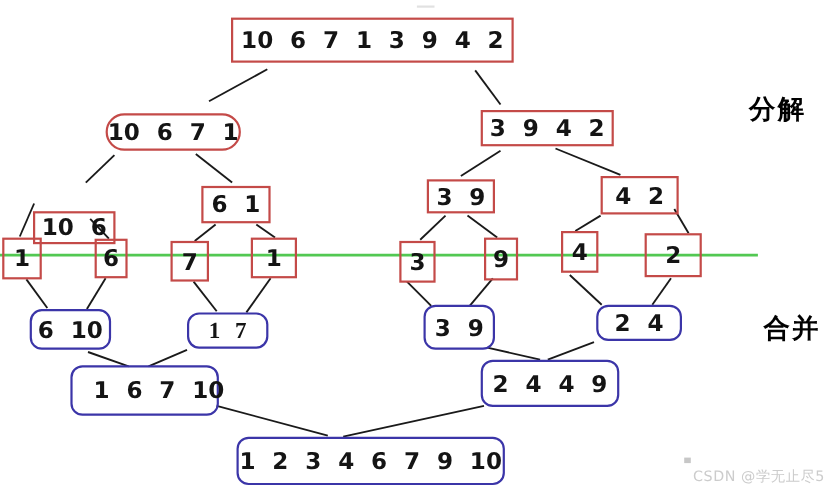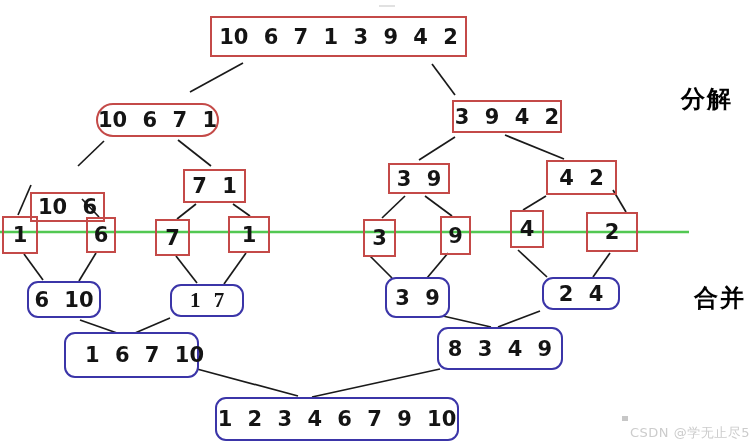--- a/index.html
+++ b/index.html
@@ -100,39 +100,39 @@
       <line x1="170" y1="318" x2="135" y2="333" stroke="#1a1a1a" stroke-width="1.7"></line>
       <line x1="443" y1="316" x2="491" y2="327" stroke="#1a1a1a" stroke-width="1.7"></line>
       <line x1="540" y1="311" x2="498" y2="327" stroke="#1a1a1a" stroke-width="1.7"></line>
       <line x1="197" y1="369" x2="298" y2="396" stroke="#1a1a1a" stroke-width="1.7"></line>
       <line x1="440" y1="369" x2="312" y2="397" stroke="#1a1a1a" stroke-width="1.7"></line>
       <line x1="0" y1="232" x2="689" y2="232" stroke="#52c852" stroke-width="2.5"></line>
     </svg>
   <div id="nodes-root">
       <div class="node split" style="left: 210px; top: 16px; width: 257px; height: 41px;">10 6 7 1 3 9 4 2</div>
       <div class="node split" style="left: 96px; top: 103px; width: 123px; height: 34px; border-radius: 17px;">10 6 7 1</div>
-      <div class="node split" style="left: 452px; top: 100px; width: 110px; height: 33px;">3 9 4 2</div>
+      <div class="node split" style="left: 437px; top: 100px; width: 121px; height: 33px;">3 9 4 2</div>
       <div class="node split" style="left: 30px; top: 169px; width: 75px; height: 30px; margin-top: 23px;">10 6</div>
-      <div class="node split" style="left: 183px; top: 169px; width: 63px; height: 34px;">7 1</div>
+      <div class="node split" style="left: 183px; top: 169px; width: 63px; height: 34px;">6 1</div>
       <div class="node split" style="left: 388px; top: 163px; width: 62px; height: 31px;">3 9</div>
       <div class="node split" style="left: 546px; top: 160px; width: 71px; height: 35px;">4 2</div>
       <div class="node split" style="left: 2px; top: 216px; width: 36px; height: 38px;">1</div>
       <div class="node split" style="left: 86px; top: 217px; width: 30px; height: 36px;">6</div>
       <div class="node split" style="left: 155px; top: 219px; width: 35px; height: 37px;">7</div>
       <div class="node split" style="left: 228px; top: 216px; width: 42px; height: 37px;">1</div>
       <div class="node split" style="left: 363px; top: 219px; width: 33px; height: 38px;">3</div>
       <div class="node split" style="left: 440px; top: 216px; width: 31px; height: 39px;">9</div>
       <div class="node split" style="left: 510px; top: 210px; width: 34px; height: 38px;">4</div>
       <div class="node split" style="left: 586px; top: 212px; width: 52px; height: 40px;">2</div>
       <div class="node merge" style="left: 27px; top: 281px; width: 74px; height: 37px;">6 10</div>
       <div class="node merge" style="left: 170px; top: 284px; width: 74px; height: 33px; font-family: Liberation Serif, serif;">1 7</div>
       <div class="node merge" style="left: 385px; top: 277px; width: 65px; height: 41px;">3 9</div>
       <div class="node merge" style="left: 542px; top: 277px; width: 78px; height: 33px;">2 4</div>
       <div class="node merge" style="left: 64px; top: 332px; width: 135px; height: 46px; padding-left: 26px;">1 6 7 10</div>
-      <div class="node merge" style="left: 437px; top: 327px; width: 126px; height: 43px;">8 3 4 9</div>
+      <div class="node merge" style="left: 437px; top: 327px; width: 126px; height: 43px;">2 4 4 9</div>
       <div class="node merge" style="left: 215px; top: 397px; width: 244px; height: 44px;">1 2 3 4 6 7 9 10</div>
     </div>
   <div class="phase-label decompose">分解</div>
   <div class="phase-label merge-label">合并</div>
   <div class="top-artifact"></div>
   <div class="wm-dot"></div>
   <div class="watermark">CSDN @学无止尽5</div>
 </div>
 
 </body></html>

